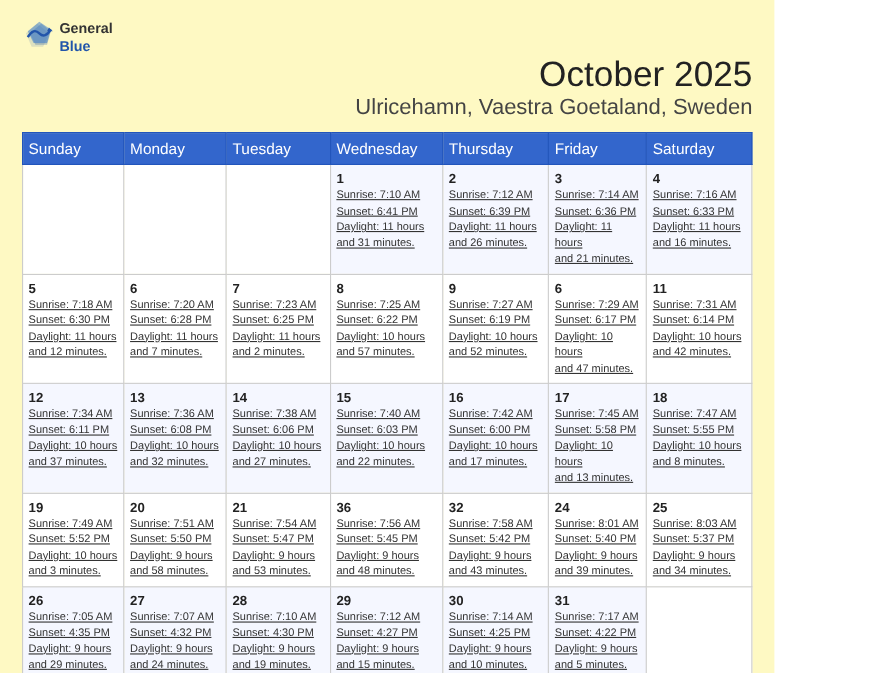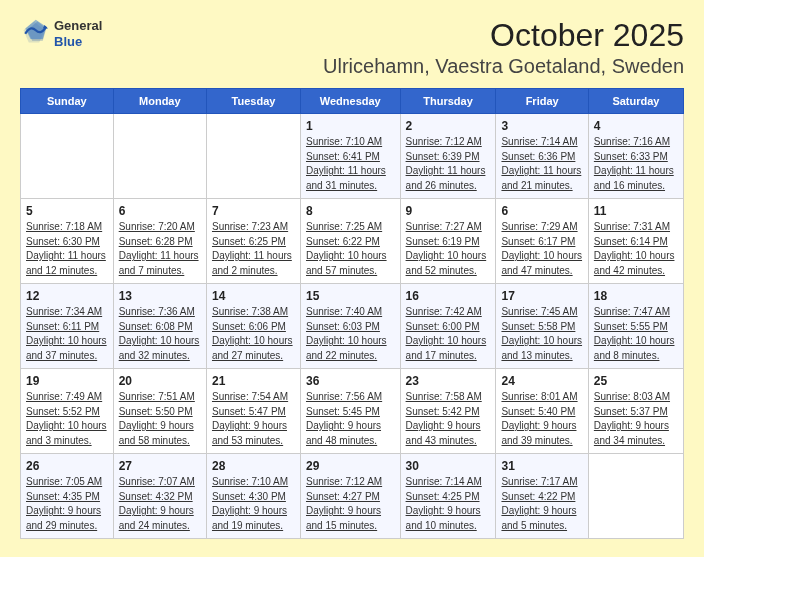--- a/index.html
+++ b/index.html
@@ -32,20 +32,21 @@
       line-height: 1.2;
     }
     .logo-general { color: #333; }
     .logo-blue { color: #2255aa; }
     .logo-icon {
       width: 28px;
       height: 28px;
     }
     .title-block {
       text-align: right;
+      margin-top: 32px;
     }
     .month-title {
       font-size: 32px;
       font-weight: 300;
       color: #222;
       line-height: 1.1;
     }
     .location {
       font-size: 20px;
       color: #444;
@@ -54,24 +55,24 @@
     .calendar {
       width: 100%;
       border-collapse: collapse;
       border: 1px solid #ccc;
       font-size: 10.5px;
     }
     .calendar thead th {
       background: #3366cc;
       color: #fff;
       padding: 6px 5px;
-      font-size: 11px;
-      font-weight: bold;
+      font-size: 14px;
+      font-weight: normal;
       border: 1px solid #2255bb;
-      text-align: center;
+      text-align: left;
     }
     .calendar tbody td {
       border: 1px solid #ccc;
       vertical-align: top;
       padding: 5px 5px 5px 5px;
       width: 113px;
       min-height: 80px;
       background: #fff;
     }
     .calendar tbody tr:nth-child(odd) td {
@@ -227,21 +228,21 @@
           </td>
           <td>
             <div class="day-num">21</div>
             <div class="day-info">Sunrise: 7:54 AM<br>Sunset: 5:47 PM<br>Daylight: 9 hours<br>and 53 minutes.</div>
           </td>
           <td>
             <div class="day-num">36</div>
             <div class="day-info">Sunrise: 7:56 AM<br>Sunset: 5:45 PM<br>Daylight: 9 hours<br>and 48 minutes.</div>
           </td>
           <td>
-            <div class="day-num">23</div>
+            <div class="day-num">32</div>
             <div class="day-info">Sunrise: 7:58 AM<br>Sunset: 5:42 PM<br>Daylight: 9 hours<br>and 43 minutes.</div>
           </td>
           <td>
             <div class="day-num">24</div>
             <div class="day-info">Sunrise: 8:01 AM<br>Sunset: 5:40 PM<br>Daylight: 9 hours<br>and 39 minutes.</div>
           </td>
           <td>
             <div class="day-num">25</div>
             <div class="day-info">Sunrise: 8:03 AM<br>Sunset: 5:37 PM<br>Daylight: 9 hours<br>and 34 minutes.</div>
           </td>

